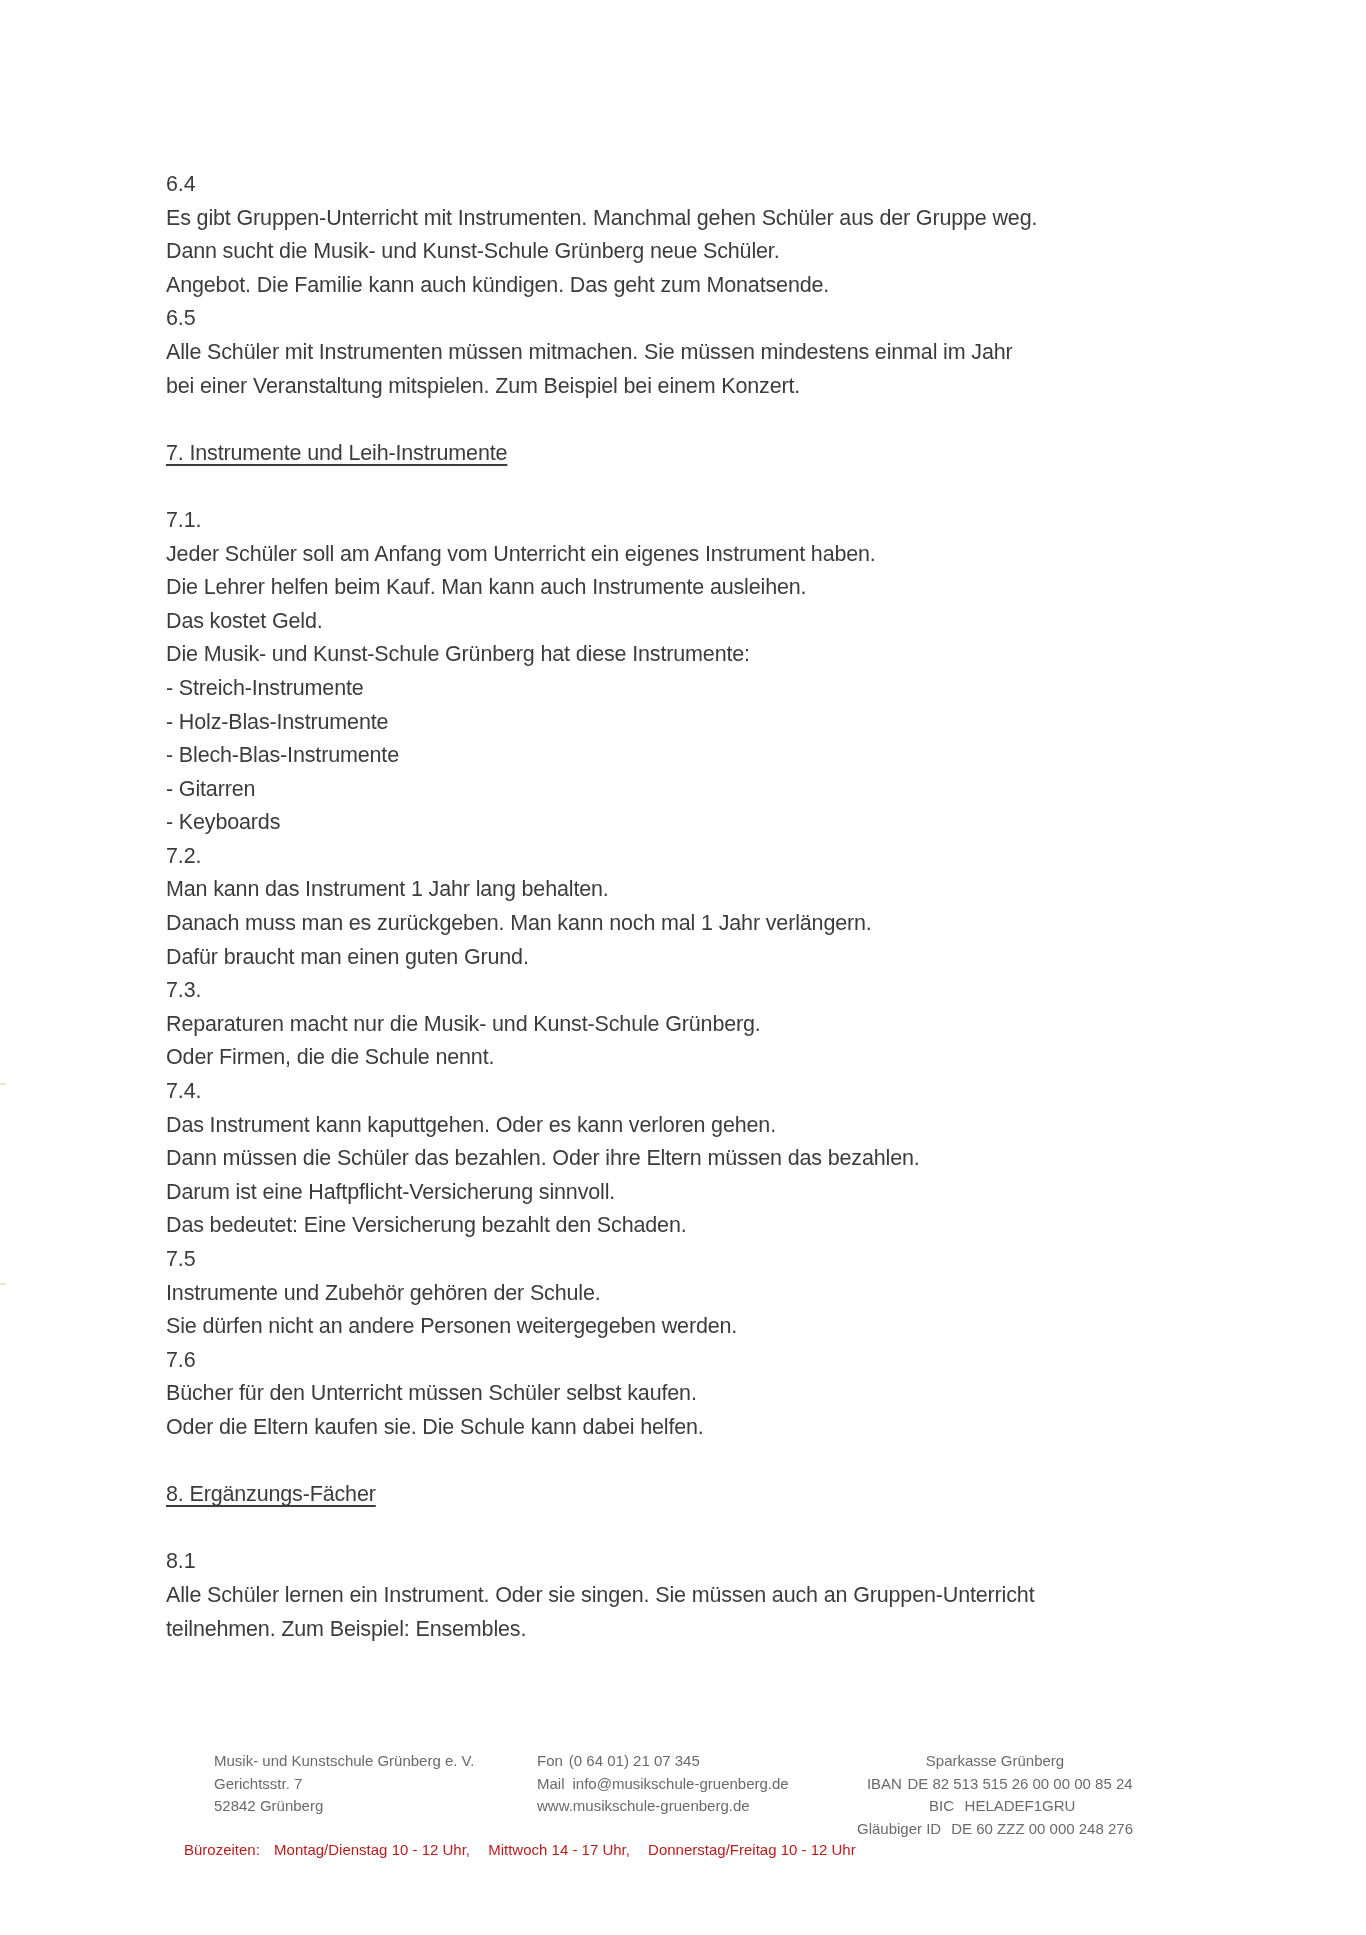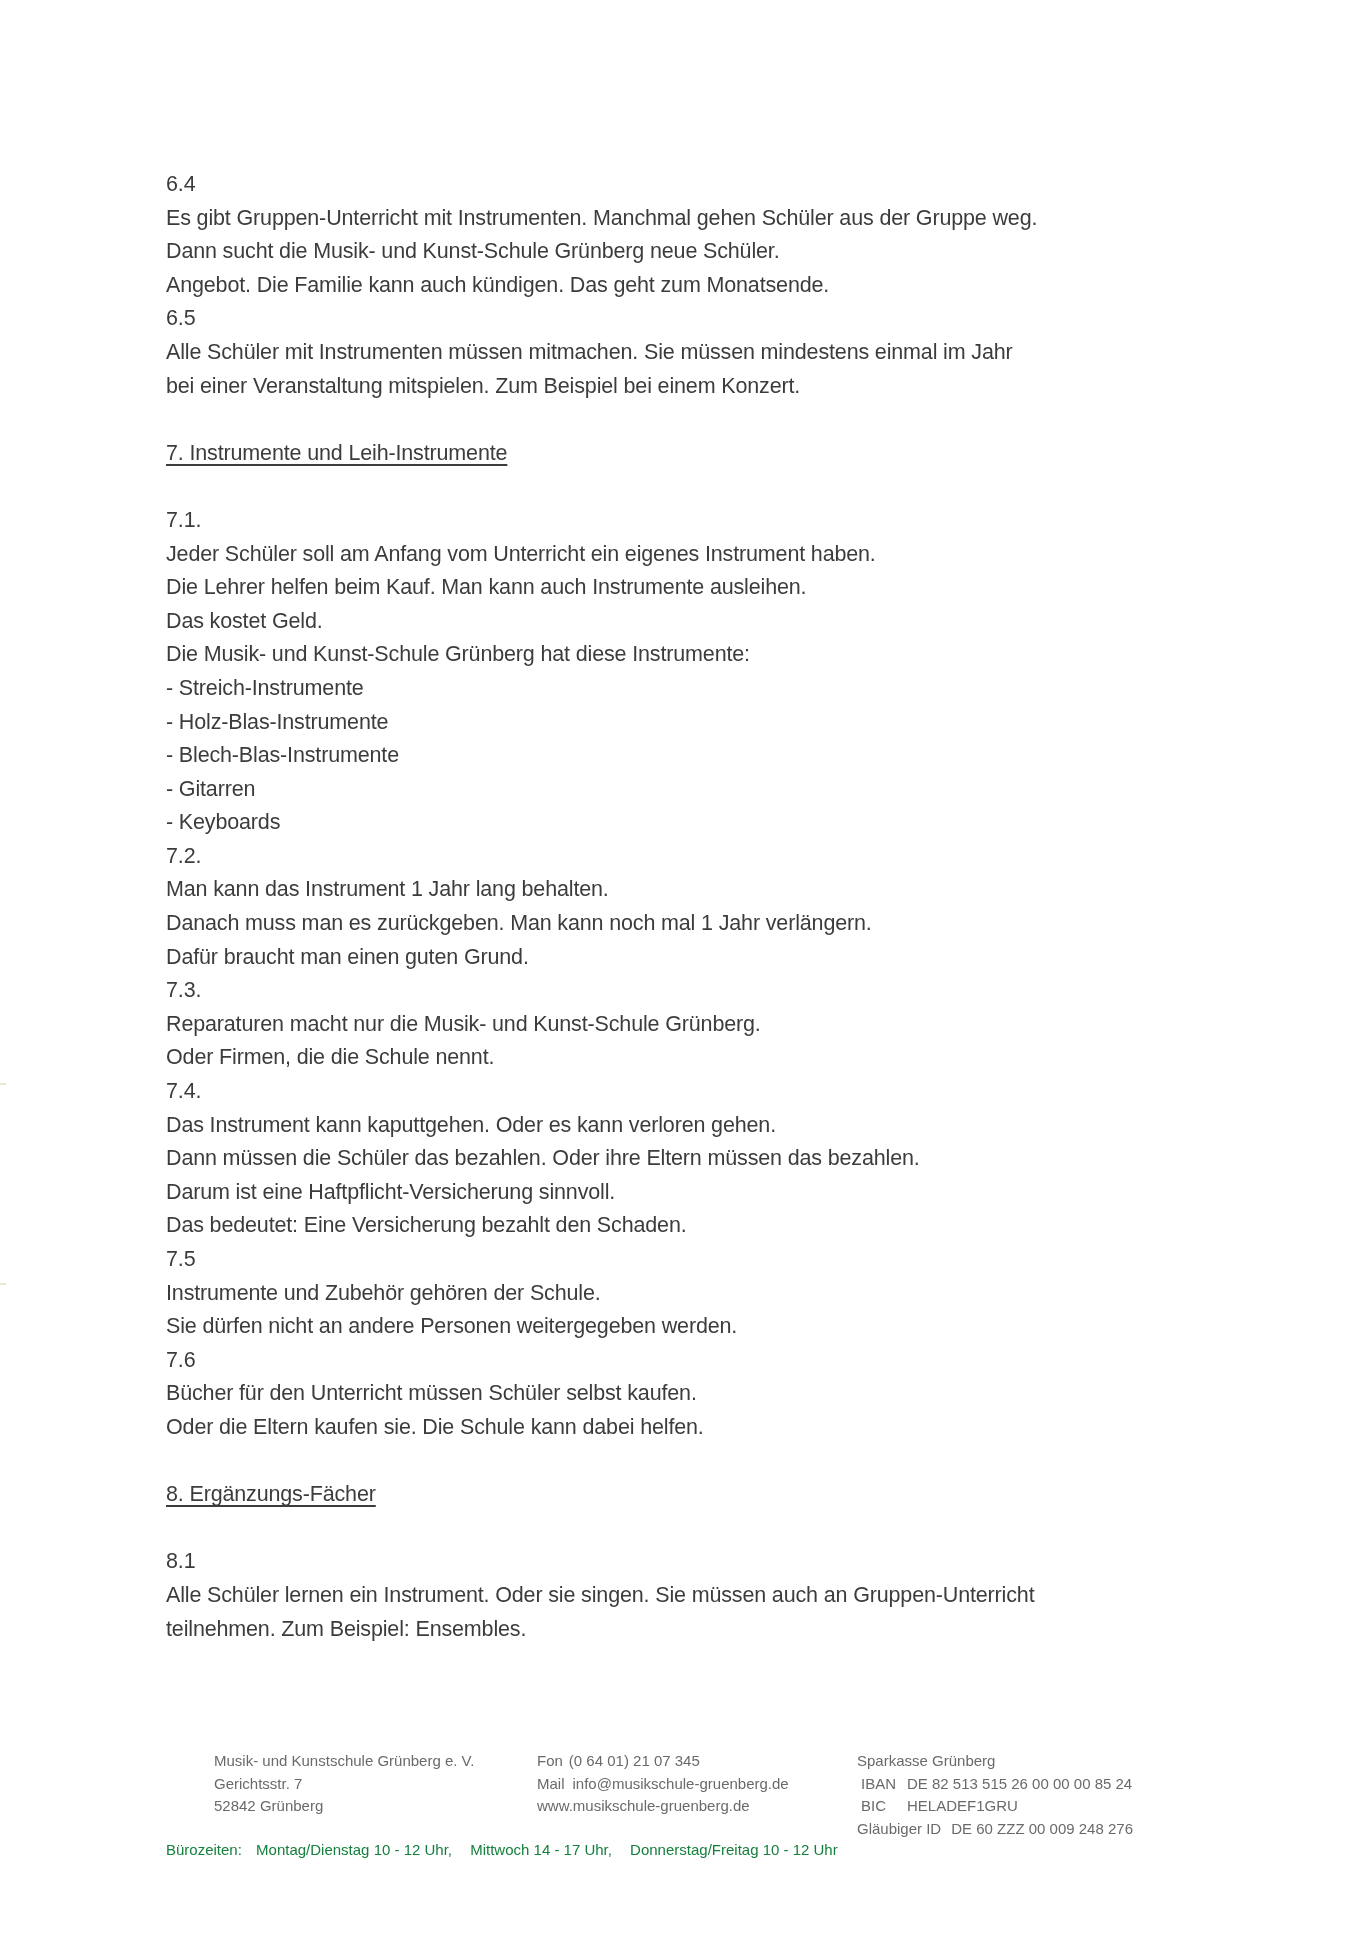--- a/index.html
+++ b/index.html
@@ -8,27 +8,27 @@
     .page { position: absolute; left: 0; top: 0; width: 1366px; height: 1935px; background: #ffffff; }
     .content { position: absolute; left: 166px; top: 168px; width: 1060px; }
     .line { font-size: 21.5px; line-height: 33.6px; white-space: nowrap; letter-spacing: -0.15px; }
     .num { }
     .heading { text-decoration: underline; text-underline-offset: 4px; text-decoration-thickness: 1.5px; }
     .gap { height: 33.6px; }
     .footer { position: absolute; left: 166px; top: 1750px; width: 1060px; font-size: 15px; color: #6a6a6a; line-height: 22.5px; }
     .fcol { position: absolute; top: 0; white-space: nowrap; margin-left: 48px; }
     .fcol1 { left: 0; }
     .fcol2 { left: 323px; }
-    .fcol3 { left: 643px; }
+    .fcol3 { left: 643px; text-align: center; }
     .iban-lbl { display: inline-block; width: 46px; margin-left: 4px; }
     .bic-lbl { display: inline-block; width: 46px; margin-left: 4px; }
     .glb-lbl { display: inline-block; margin-right: 10px; }
     .mail-lbl { display: inline-block; margin-right: 8px; }
     .fon-lbl { display: inline-block; margin-right: 6px; }
-    .hours { position: absolute; left: 166px; top: 1841px; font-size: 15px; color: #15803d; white-space: nowrap; }
+    .hours { position: absolute; left: 184px; top: 1841px; font-size: 15px; color: #b91c1c; white-space: nowrap; }
     .hours span { margin-right: 14px; }
     .hours .hl { margin-right: 10px; }
     .scan-mark { position: absolute; left: 0; width: 6px; height: 2px; background: #e8e8d8; }
   </style>
 </head>
 <body>
 
 <div class="page">
 
   <div class="scan-mark" style="top:1083px;"></div>
@@ -133,21 +133,21 @@
     </div>
     <div class="fcol fcol3">
       <div>Sparkasse Grünberg</div>
       <div>
         <span class="iban-lbl">IBAN</span><span>DE 82 513 515 26 00 00 00 85 24</span>
       </div>
       <div>
         <span class="bic-lbl">BIC</span><span>HELADEF1GRU</span>
       </div>
       <div>
-        <span class="glb-lbl">Gläubiger ID</span><span>DE 60 ZZZ 00 009 248 276</span>
+        <span class="glb-lbl">Gläubiger ID</span><span>DE 60 ZZZ 00 000 248 276</span>
       </div>
     </div>
   </div>
 
   <div class="hours">
     <span class="hl">Bürozeiten:</span>
     <span>Montag/Dienstag 10 - 12 Uhr,</span>
     <span>Mittwoch 14 - 17 Uhr,</span>
     <span>Donnerstag/Freitag 10 - 12 Uhr</span>
   </div>

